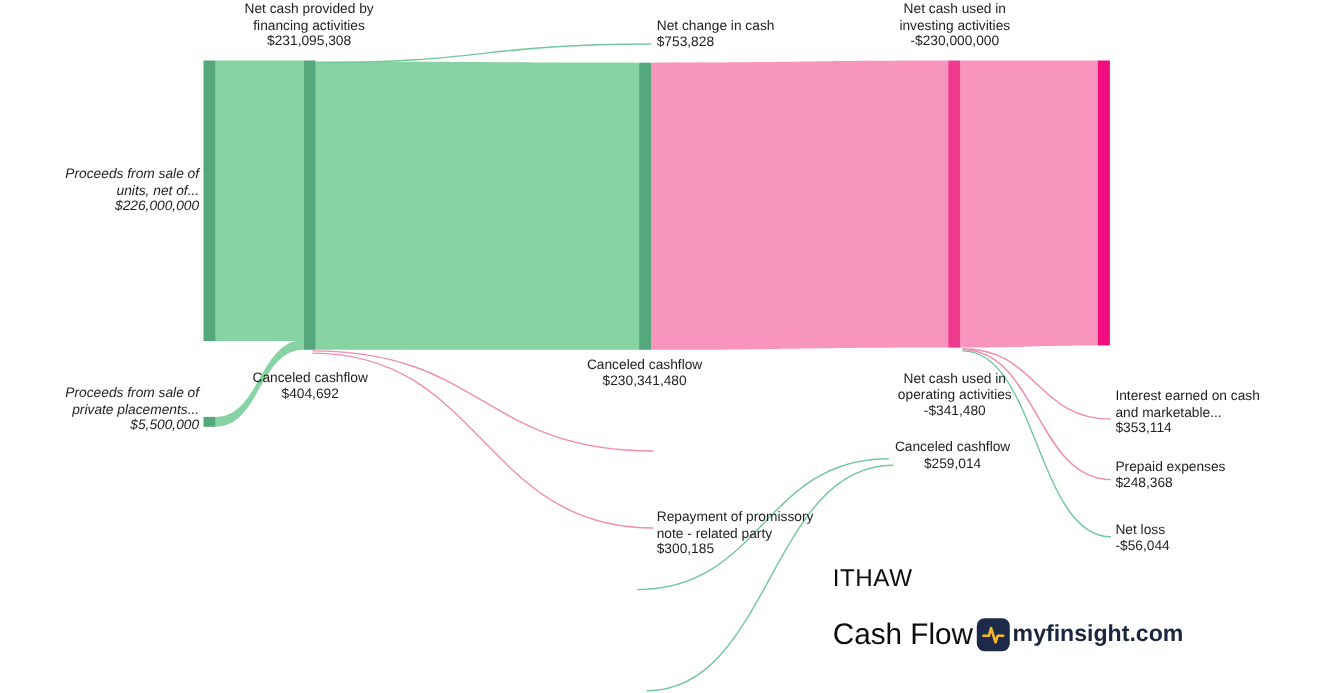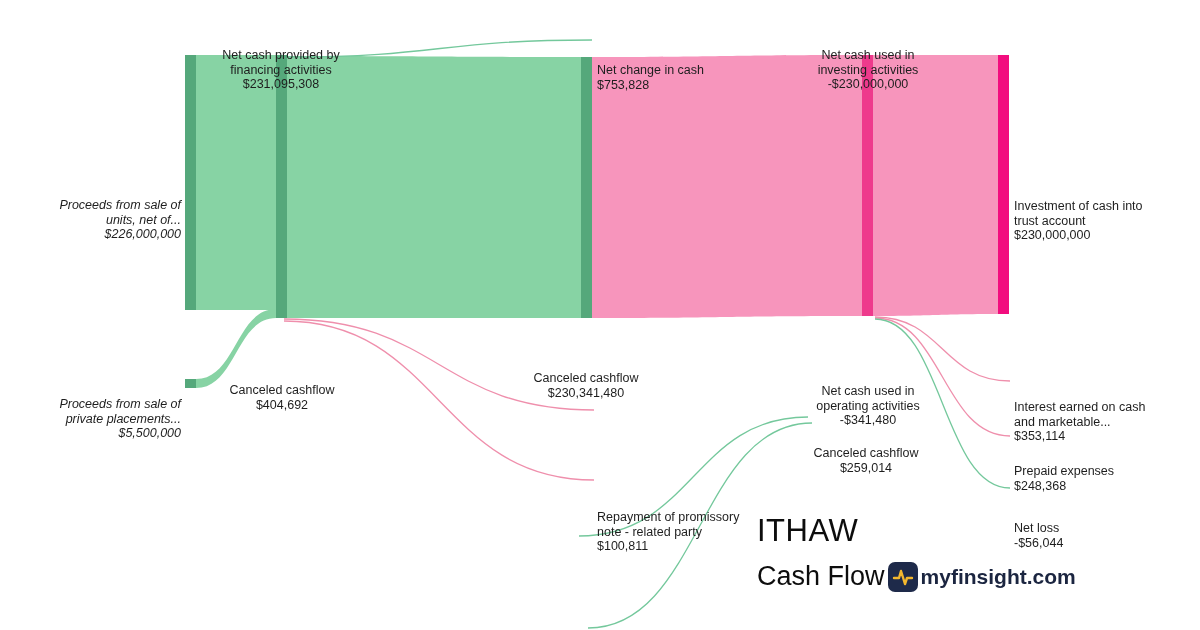--- a/index.html
+++ b/index.html
@@ -11,30 +11,29 @@
     background: #ffffff;
     font-family: "Liberation Sans", sans-serif;
   }
   #sankey-svg { position: absolute; left: 0; top: 0; }
   .label {
     position: absolute;
     font-size: 12.5px;
     line-height: 1.16;
     color: #1e1e1e;
     white-space: pre-line;
-    margin-top: 47px;
   }
   .c { text-align: center; }
   .r { text-align: right; font-style: italic; }
   .l { text-align: left; }
   .ticker {
     position: absolute;
     left: 757px;
     top: 513px;
-    font-size: 31px;
+    font-size: 22px;
     font-weight: 500;
     letter-spacing: 0.5px;
     color: #0d0d0d;
   }
   .brand-row {
     position: absolute;
     left: 757px;
     top: 561px;
     display: flex;
     align-items: center;
@@ -94,33 +93,30 @@
 $5,500,000</div>
   <div class="label c" style="left:202px; top:336px; width:160px;">Canceled cashflow
 $404,692</div>
   <div class="label c" style="left:501px; top:324px; width:170px;">Canceled cashflow
 $230,341,480</div>
   <div class="label c" style="left:778px; top:337px; width:180px;">Net cash used in
 operating activities
 -$341,480</div>
   <div class="label c" style="left:786px; top:399px; width:160px;">Canceled cashflow
 $259,014</div>
-  <div class="label l" style="left:1014px; top:152px;">Investment of cash into
-trust account
-$230,000,000</div>
   <div class="label l" style="left:1014px; top:353px;">Interest earned on cash
 and marketable...
 $353,114</div>
   <div class="label l" style="left:1014px; top:417px;">Prepaid expenses
 $248,368</div>
   <div class="label l" style="left:1014px; top:474px;">Net loss
 -$56,044</div>
   <div class="label l" style="left:597px; top:463px;">Repayment of promissory
 note - related party
-$100,811</div>
+$300,185</div>
 
   <div class="ticker">ITHAW</div>
   <div class="brand-row">
     <span class="subtitle">Cash Flow</span>
     <span class="logo">
       <svg width="30" height="30" viewBox="0 0 30 30" aria-hidden="true">
         <polyline points="6,16 11,16 13,9 17,22 19,16 24,16" fill="none" stroke="#f3b72e" stroke-width="2.4" stroke-linecap="round" stroke-linejoin="round"></polyline>
       </svg>
     </span>
     <span class="site">myfinsight.com</span>

